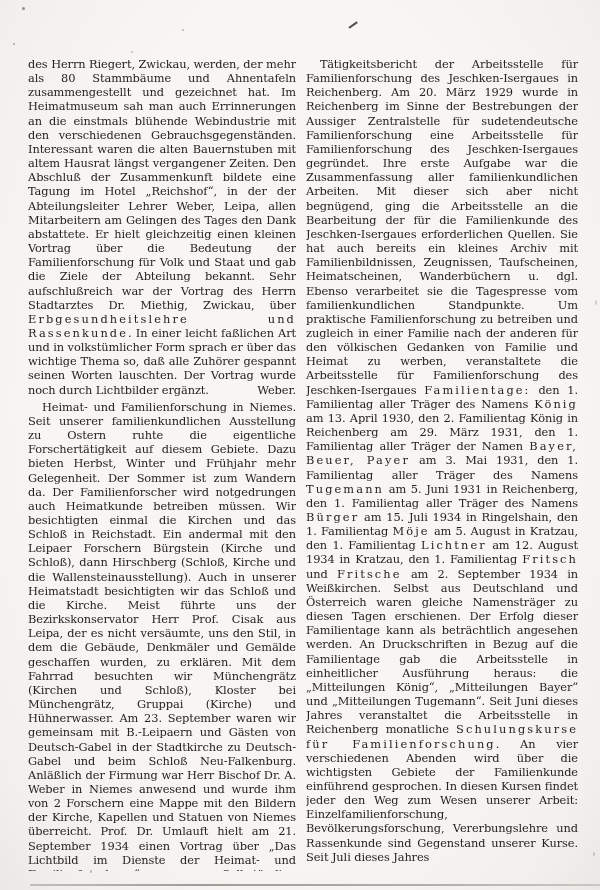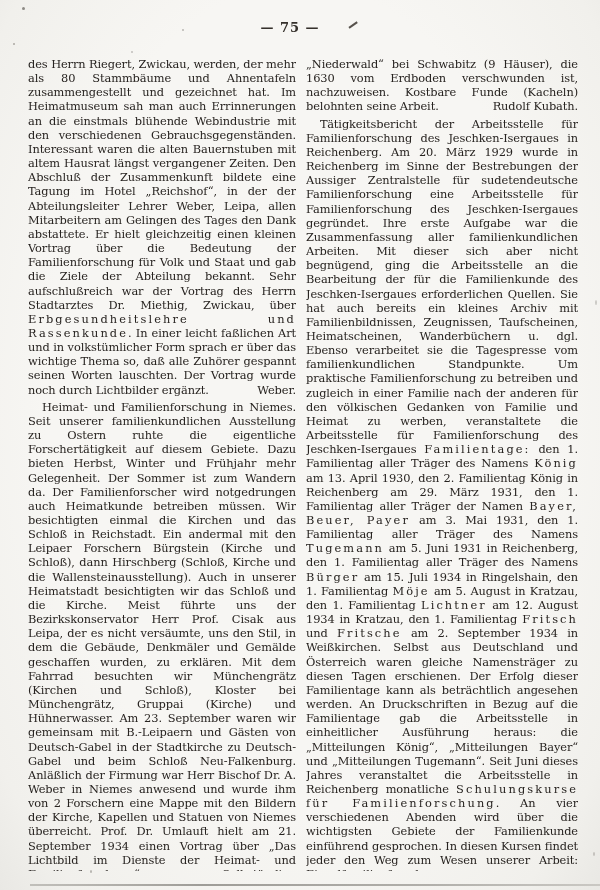--- a/index.html
+++ b/index.html
@@ -64,31 +64,29 @@
   .speck-4 { left: 131px; top: 51px;  width: 2px; height: 2px; opacity:.5; }
   .speck-5 { left: 595px; top: 300px; width: 2px; height: 5px; opacity:.4; }
   .speck-6 { left: 90px;  top: 870px; width: 2px; height: 3px; opacity:.6; }
   .speck-7 { left: 593px; top: 852px; width: 2px; height: 4px; opacity:.45; }
 </style>
 </head>
 <body>
 
 <div class="scan-page">
 
-  <div class="page-number">— 75 —</div>
 
   <span class="scan-scratch"></span>
 
   <div class="column column-left">
     <p class="para"><span class="seg-normal">des Herrn Riegert, Zwickau, werden, der mehr als 80 Stammbäume und Ahnentafeln zusammengestellt und gezeichnet hat. Im Heimatmuseum sah man auch Errinnerungen an die einstmals blühende Webindustrie mit den verschiedenen Gebrauchsgegenständen. Interessant waren die alten Bauernstuben mit altem Hausrat längst vergangener Zeiten. Den Abschluß der Zusammenkunft bildete eine Tagung im Hotel „Reichshof“, in der der Abteilungsleiter Lehrer Weber, Leipa, allen Mitarbeitern am Gelingen des Tages den Dank abstattete. Er hielt gleichzeitig einen kleinen Vortrag über die Bedeutung der Familienforschung für Volk und Staat und gab die Ziele der Abteilung bekannt. Sehr aufschlußreich war der Vortrag des Herrn Stadtarztes Dr. Miethig, Zwickau, über </span><span class="seg-spaced">Erbgesundheitslehre und Rassenkunde</span><span class="seg-normal">. In einer leicht faßlichen Art und in volkstümlicher Form sprach er über das wichtige Thema so, daß alle Zuhörer gespannt seinen Worten lauschten. Der Vortrag wurde noch durch Lichtbilder ergänzt.</span><span class="seg-signature">Weber.</span></p>
     <p class="para indent"><span class="seg-bold">Heimat- und Familienforschung in Niemes.</span><span class="seg-normal"> Seit unserer familienkundlichen Ausstellung zu Ostern ruhte die eigentliche Forschertätigkeit auf diesem Gebiete. Dazu bieten Herbst, Winter und Frühjahr mehr Gelegenheit. Der Sommer ist zum Wandern da. Der Familienforscher wird notgedrungen auch Heimatkunde betreiben müssen. Wir besichtigten einmal die Kirchen und das Schloß in Reichstadt. Ein andermal mit den Leipaer Forschern Bürgstein (Kirche und Schloß), dann Hirschberg (Schloß, Kirche und die Wallensteinausstellung). Auch in unserer Heimatstadt besichtigten wir das Schloß und die Kirche. Meist führte uns der Bezirkskonservator Herr Prof. Cisak aus Leipa, der es nicht versäumte, uns den Stil, in dem die Gebäude, Denkmäler und Gemälde geschaffen wurden, zu erklären. Mit dem Fahrrad besuchten wir Münchengrätz (Kirchen und Schloß), Kloster bei Münchengrätz, Gruppai (Kirche) und Hühnerwasser. Am 23. September waren wir gemeinsam mit B.-Leipaern und Gästen von Deutsch-Gabel in der Stadtkirche zu Deutsch-Gabel und beim Schloß Neu-Falkenburg. Anläßlich der Firmung war Herr Bischof Dr. A. Weber in Niemes anwesend und wurde ihm von 2 Forschern eine Mappe mit den Bildern der Kirche, Kapellen und Statuen von Niemes überreicht. Prof. Dr. Umlauft hielt am 21. September 1934 einen Vortrag über „Das Lichtbild im Dienste der Heimat- und Familienforschung“. Selbständige Forschungen betrieb Herr Pflastermeister Suske, dem es nach spärlichen Matrikenaufzeichnungen gelang, eine ehemalige Siedlung</span></p>
   </div>
 
   <div class="column column-right">
-    <p class="para"><span class="seg-normal">„Niederwald“ bei Schwabitz (9 Häuser), die 1630 vom Erdboden verschwunden ist, nachzuweisen. Kostbare Funde (Kacheln) belohnten seine Arbeit.</span><span class="seg-signature">Rudolf Kubath.</span></p>
     <p class="para indent"><span class="seg-bold">Tätigkeitsbericht der Arbeitsstelle für Familienforschung des Jeschken-Isergaues in Reichenberg.</span><span class="seg-normal"> Am 20. März 1929 wurde in Reichenberg im Sinne der Bestrebungen der Aussiger Zentralstelle für sudetendeutsche Familienforschung eine Arbeitsstelle für Familienforschung des Jeschken-Isergaues gegründet. Ihre erste Aufgabe war die Zusammenfassung aller familienkundlichen Arbeiten. Mit dieser sich aber nicht begnügend, ging die Arbeitsstelle an die Bearbeitung der für die Familienkunde des Jeschken-Isergaues erforderlichen Quellen. Sie hat auch bereits ein kleines Archiv mit Familienbildnissen, Zeugnissen, Taufscheinen, Heimatscheinen, Wanderbüchern u. dgl. Ebenso verarbeitet sie die Tagespresse vom familienkundlichen Standpunkte. Um praktische Familienforschung zu betreiben und zugleich in einer Familie nach der anderen für den völkischen Gedanken von Familie und Heimat zu werben, veranstaltete die Arbeitsstelle für Familienforschung des Jeschken-Isergaues </span><span class="seg-spaced">Familientage:</span><span class="seg-normal"> den 1. Familientag aller Träger des Namens </span><span class="seg-spaced">König</span><span class="seg-normal"> am 13. April 1930, den 2. Familientag König in Reichenberg am 29. März 1931, den 1. Familientag aller Träger der Namen </span><span class="seg-spaced">Bayer, Beuer, Payer</span><span class="seg-normal"> am 3. Mai 1931, den 1. Familientag aller Träger des Namens </span><span class="seg-spaced">Tugemann</span><span class="seg-normal"> am 5. Juni 1931 in Reichenberg, den 1. Familientag aller Träger des Namens </span><span class="seg-spaced">Bürger</span><span class="seg-normal"> am 15. Juli 1934 in Ringelshain, den 1. Familientag </span><span class="seg-spaced">Möje</span><span class="seg-normal"> am 5. August in Kratzau, den 1. Familientag </span><span class="seg-spaced">Lichtner</span><span class="seg-normal"> am 12. August 1934 in Kratzau, den 1. Familientag </span><span class="seg-spaced">Fritsch</span><span class="seg-normal"> und </span><span class="seg-spaced">Fritsche</span><span class="seg-normal"> am 2. September 1934 in Weißkirchen. Selbst aus Deutschland und Österreich waren gleiche Namensträger zu diesen Tagen erschienen. Der Erfolg dieser Familientage kann als beträchtlich angesehen werden. An Druckschriften in Bezug auf die Familientage gab die Arbeitsstelle in einheitlicher Ausführung heraus: die „Mitteilungen König“, „Mitteilungen Bayer“ und „Mitteilungen Tugemann“. Seit Juni dieses Jahres veranstaltet die Arbeitsstelle in Reichenberg monatliche </span><span class="seg-spaced">Schulungskurse für Familienforschung</span><span class="seg-normal">. An vier verschiedenen Abenden wird über die wichtigsten Gebiete der Familienkunde einführend gesprochen. In diesen Kursen findet jeder den Weg zum Wesen unserer Arbeit: Einzelfamilienforschung, Bevölkerungsforschung, Vererbungslehre und Rassenkunde sind Gegenstand unserer Kurse. Seit Juli dieses Jahres</span></p>
   </div>
 
   <div class="scan-bottom-line"></div>
 
   <span class="scan-speck speck-1"></span>
   <span class="scan-speck speck-2"></span>
   <span class="scan-speck speck-3"></span>
   <span class="scan-speck speck-4"></span>
   <span class="scan-speck speck-5"></span>

